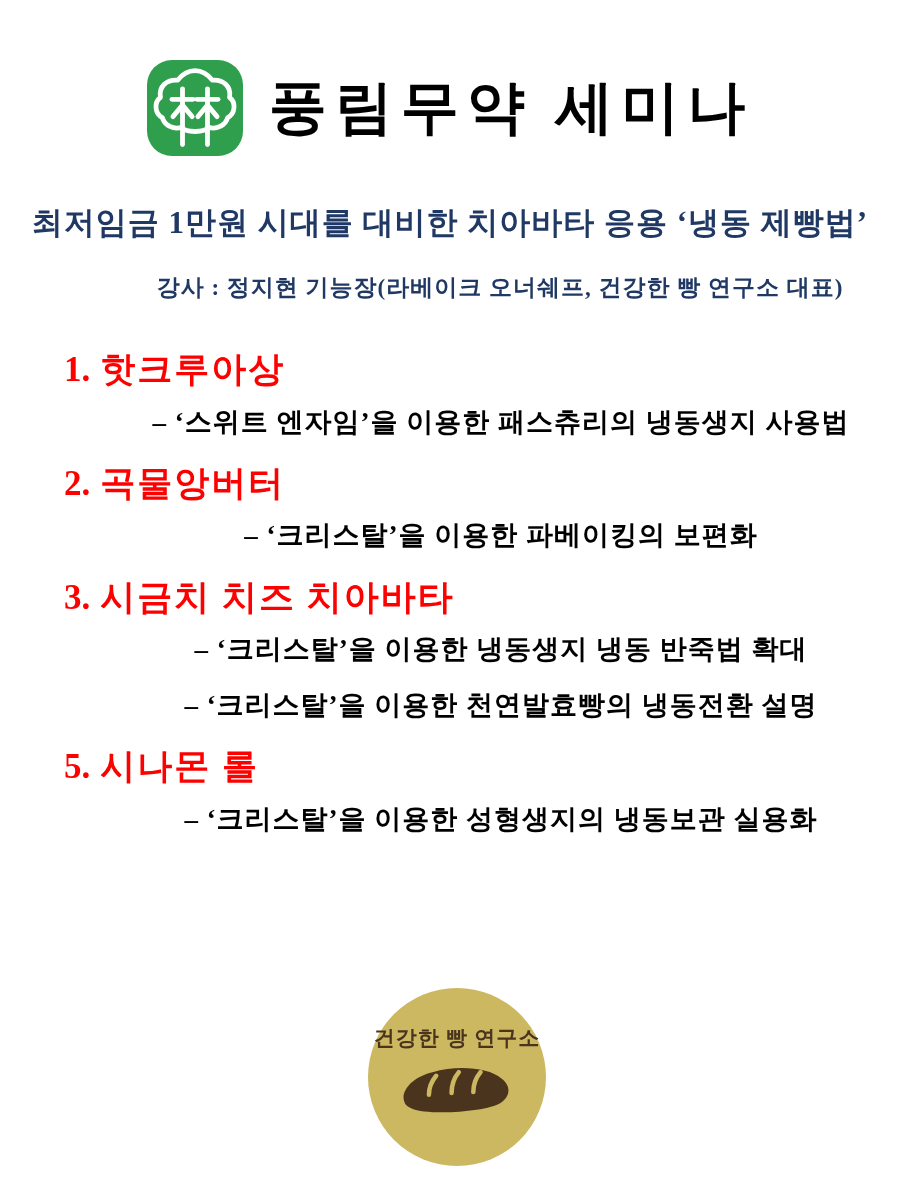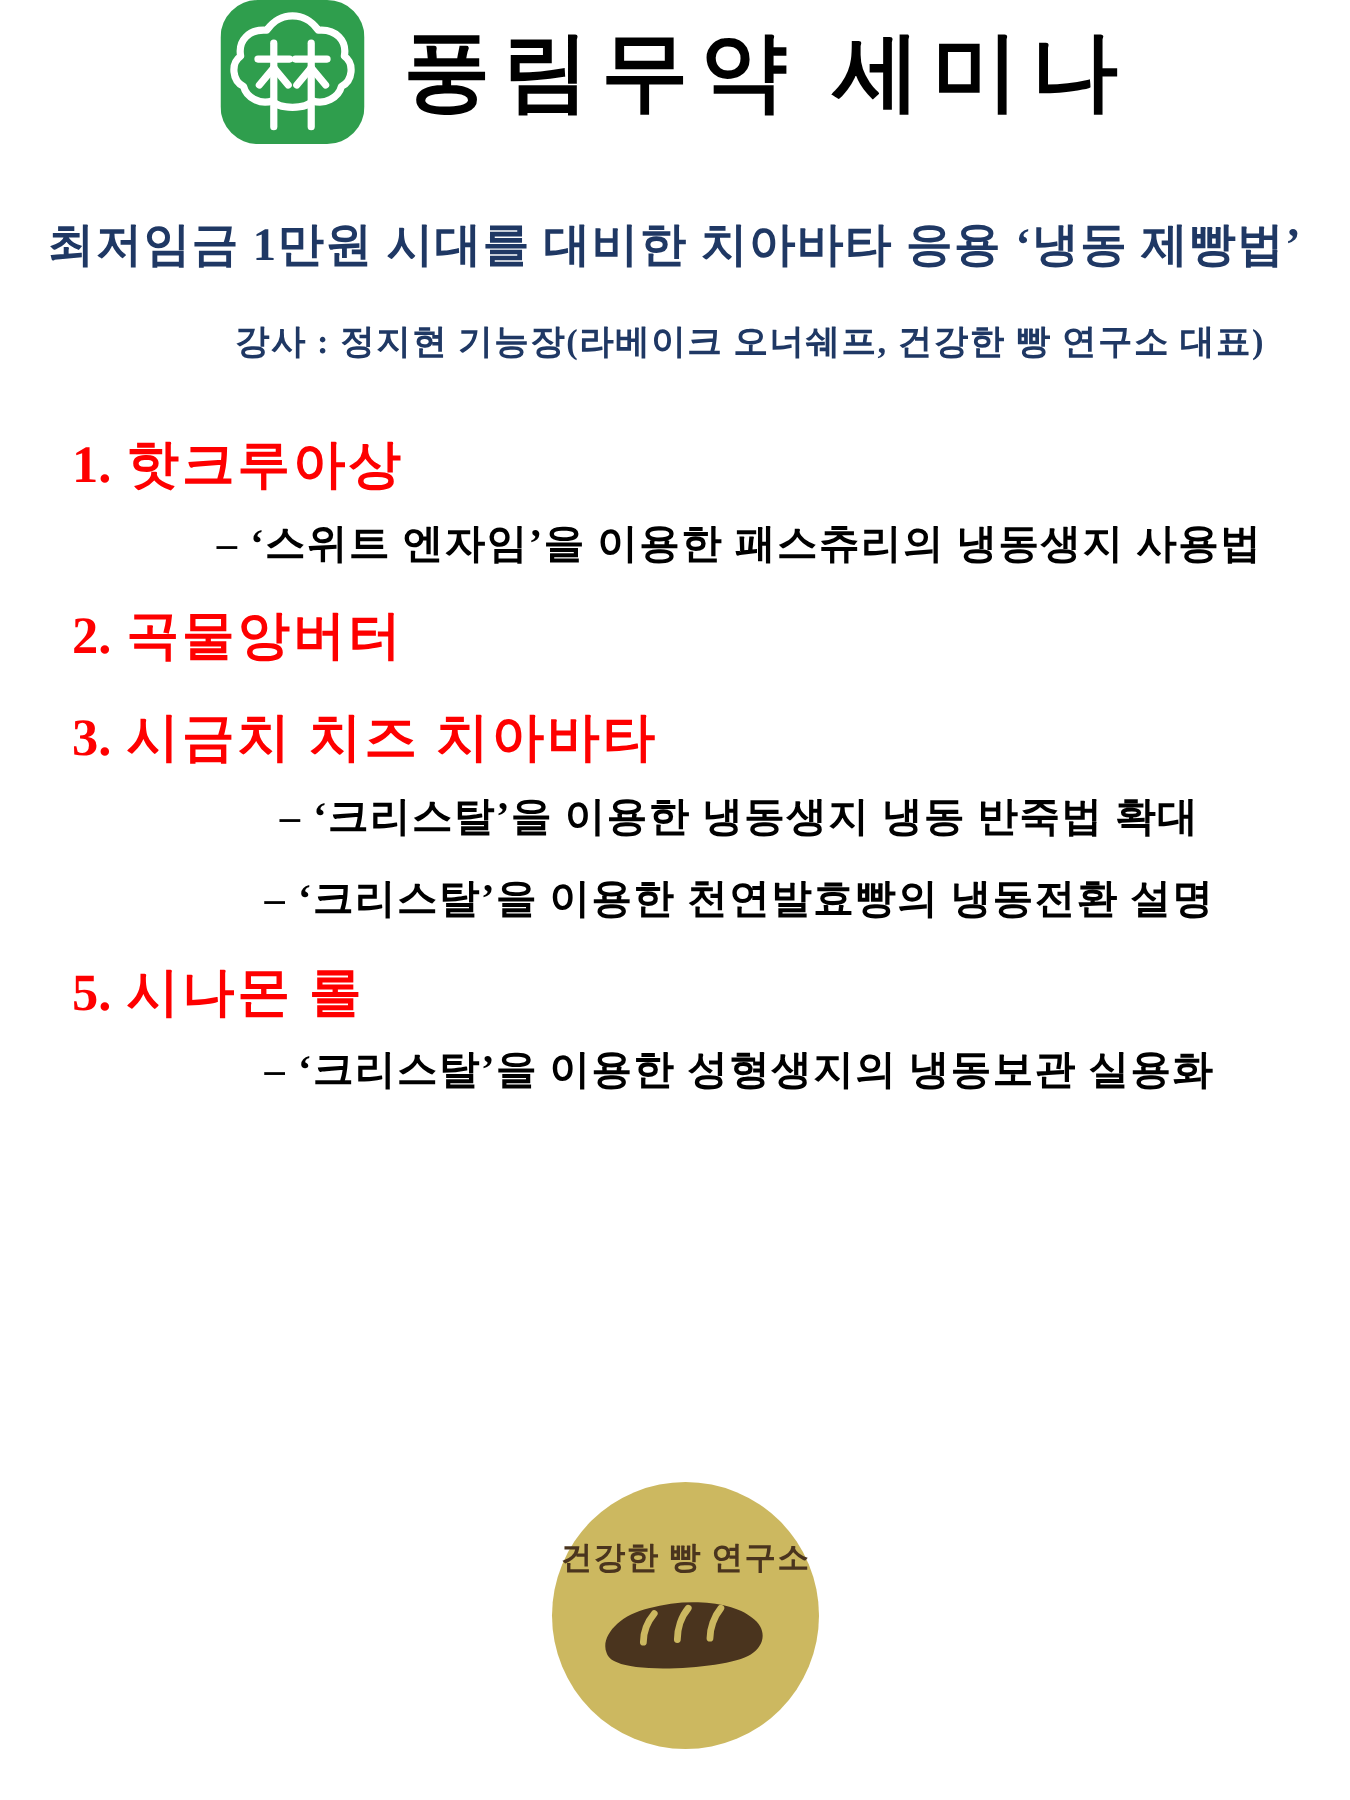--- a/index.html
+++ b/index.html
@@ -11,20 +11,21 @@
     margin: 0 auto;
     background: #ffffff;
     overflow: hidden;
     font-family: "Liberation Serif", "DejaVu Serif", serif;
   }
   .header {
     display: flex;
     align-items: center;
     justify-content: center;
     gap: 26px;
+    padding-top: 60px;
   }
   .logo { width: 96px; height: 96px; display: inline-block; flex: 0 0 auto; }
   .title {
     font-size: 58px;
     font-weight: bold;
     color: #000000;
     letter-spacing: 8px;
     line-height: 1.1;
     white-space: nowrap;
   }
@@ -43,21 +44,21 @@
     color: #1f3864;
     font-size: 23px;
     font-weight: bold;
     letter-spacing: 1px;
     transform: translateX(50px);
     white-space: nowrap;
   }
   .agenda {
     list-style: none;
     margin-top: 44px;
-    padding-left: 48px;
+    padding-left: 64px;
   }
   .agenda-item { margin-bottom: 23px; }
   .agenda-title {
     color: #fe0000;
     font-size: 35px;
     font-weight: bold;
     letter-spacing: 2px;
     line-height: 1.3;
   }
   .agenda-num { margin-right: 10px; letter-spacing: 0; }
@@ -131,20 +132,21 @@
 
   <div class="lecturer">강사 : 정지현 기능장(라베이크 오너쉐프, 건강한 빵 연구소 대표)</div>
 
   <ol class="agenda">
     <li class="agenda-item">
       <div class="agenda-title"><span class="agenda-num">1.</span><span>핫크루아상</span></div>
       <div class="agenda-detail">– ‘스위트 엔자임’을 이용한 패스츄리의 냉동생지 사용법</div>
     </li>
     <li class="agenda-item">
       <div class="agenda-title"><span class="agenda-num">2.</span><span>곡물앙버터</span></div>
+      <div class="agenda-detail">– ‘크리스탈’을 이용한 파베이킹의 보편화</div>
     </li>
     <li class="agenda-item">
       <div class="agenda-title"><span class="agenda-num">3.</span><span>시금치 치즈 치아바타</span></div>
       <div class="agenda-detail">– ‘크리스탈’을 이용한 냉동생지 냉동 반죽법 확대</div>
     </li>
     <li class="agenda-item">
       <div class="agenda-detail">– ‘크리스탈’을 이용한 천연발효빵의 냉동전환 설명</div>
     </li>
     <li class="agenda-item">
       <div class="agenda-title"><span class="agenda-num">5.</span><span>시나몬 롤</span></div>

